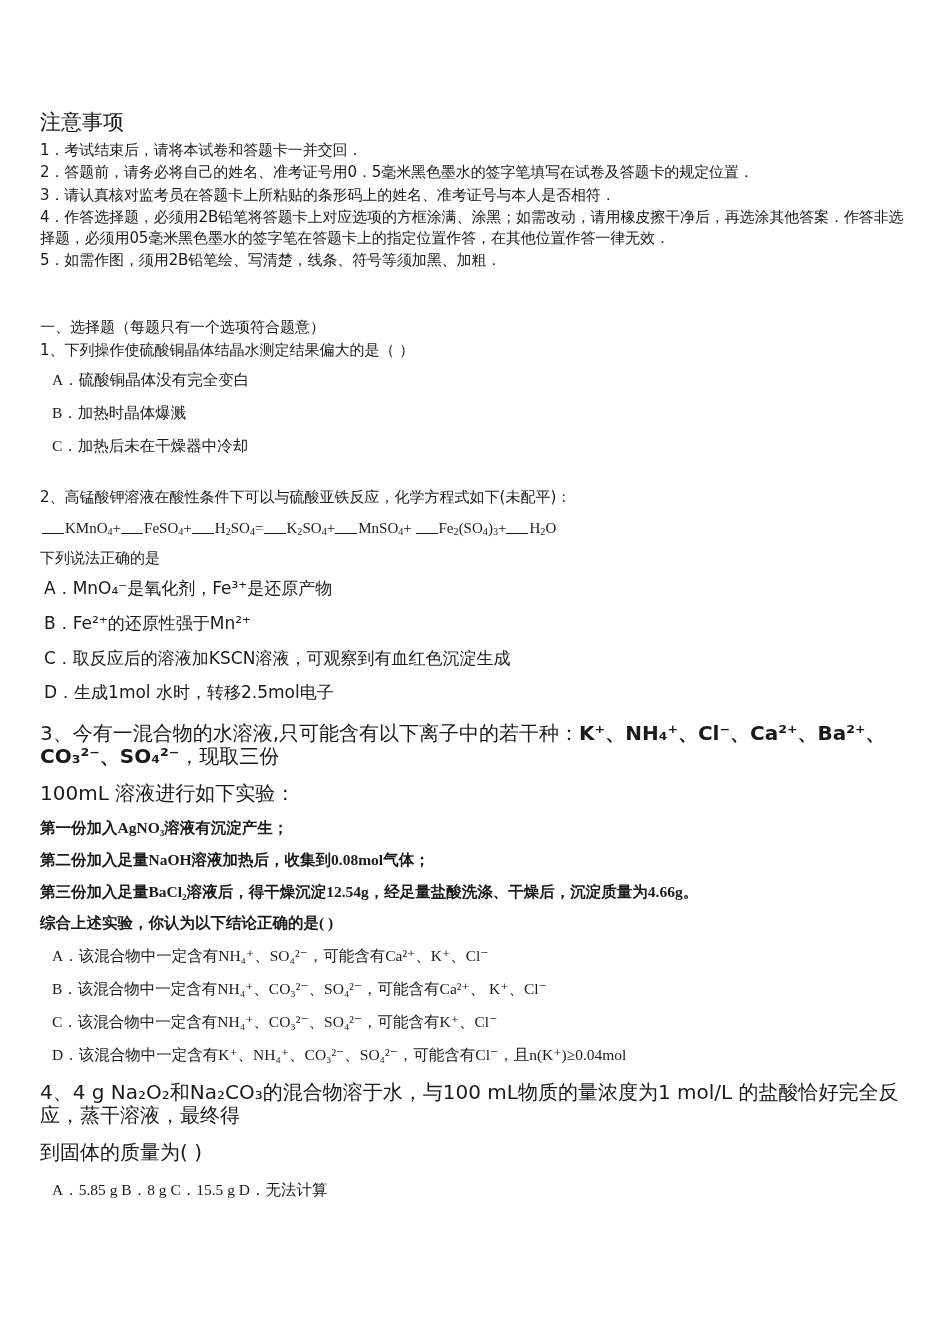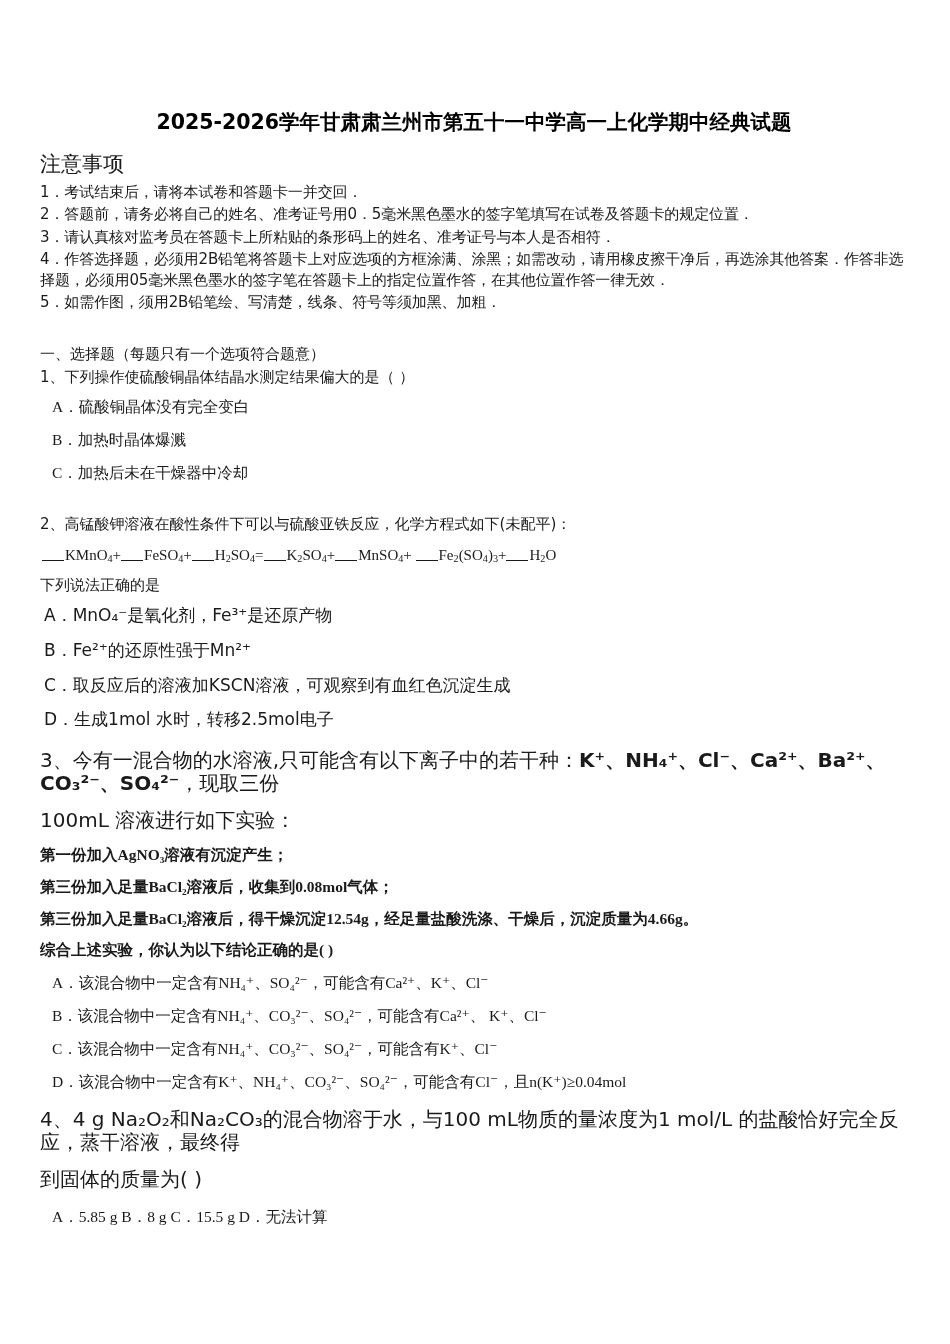--- a/index.html
+++ b/index.html
@@ -46,21 +46,21 @@
   }
   .notice-line.wrap {
     line-height: 1.42;
   }
   .section-gap {
     height: 30px;
   }
   .sec-title {
     font-family: "DejaVu Sans", "Liberation Sans", sans-serif;
     font-size: 15px;
-    margin: 0 0 2px 2px;
+    margin: 15px 0 2px 2px;
   }
   .q-stem {
     font-family: "DejaVu Sans", "Liberation Sans", sans-serif;
     font-size: 15px;
     margin: 0 0 2px 2px;
     line-height: 1.5;
   }
   .opt {
     font-family: "Liberation Serif", "DejaVu Serif", serif;
     font-weight: normal;
@@ -111,21 +111,20 @@
     height: 0.95em;
     vertical-align: -0.1em;
     margin-right: 1px;
   }
 </style>
 </head>
 <body>
 
 <div class="page">
 
-  <h1 class="doc-title">2025-2026学年甘肃肃兰州市第五十一中学高一上化学期中经典试题</h1>
 
   <div class="notice-head">注意事项</div>
 
   <div class="notice-line">1．考试结束后，请将本试卷和答题卡一并交回．</div>
   <div class="notice-line">2．答题前，请务必将自己的姓名、准考证号用0．5毫米黑色墨水的签字笔填写在试卷及答题卡的规定位置．</div>
   <div class="notice-line">3．请认真核对监考员在答题卡上所粘贴的条形码上的姓名、准考证号与本人是否相符．</div>
   <div class="notice-line wrap">4．作答选择题，必须用2B铅笔将答题卡上对应选项的方框涂满、涂黑；如需改动，请用橡皮擦干净后，再选涂其他答案．作答非选择题，必须用05毫米黑色墨水的签字笔在答题卡上的指定位置作答，在其他位置作答一律无效．</div>
   <div class="notice-line">5．如需作图，须用2B铅笔绘、写清楚，线条、符号等须加黑、加粗．</div>
 
   <div class="section-gap"></div>
@@ -145,21 +144,21 @@
 
   <div class="opt-sans">A．MnO₄⁻是氧化剂，Fe³⁺是还原产物</div>
   <div class="opt-sans">B．Fe²⁺的还原性强于Mn²⁺</div>
   <div class="opt-sans">C．取反应后的溶液加KSCN溶液，可观察到有血红色沉淀生成</div>
   <div class="opt-sans">D．生成1mol 水时，转移2.5mol电子</div>
 
   <div class="blk-light" style="padding-top:12px"><span>3、</span><span>今有一混合物的水溶液,只可能含有以下离子中的若干种：</span><b>K⁺、NH₄⁺、Cl⁻、Ca²⁺、Ba²⁺、CO₃²⁻、SO₄²⁻</b><span>，现取三份</span></div>
   <div class="blk-light">100mL 溶液进行如下实验：</div>
 
   <div class="blk">第一份加入AgNO₃溶液有沉淀产生；</div>
-  <div class="blk">第三份加入足量BaCl₂溶液后，收集到0.08mol气体；</div>
+  <div class="blk">第二份加入足量NaOH溶液加热后，收集到0.08mol气体；</div>
   <div class="blk">第三份加入足量BaCl₂溶液后，得干燥沉淀12.54g，经足量盐酸洗涤、干燥后，沉淀质量为4.66g。</div>
 
   <div class="blk">综合上述实验，你认为以下结论正确的是(  )</div>
 
   <div class="opt">A．该混合物中一定含有NH₄⁺、SO₄²⁻，可能含有Ca²⁺、K⁺、Cl⁻</div>
   <div class="opt">B．该混合物中一定含有NH₄⁺、CO₃²⁻、SO₄²⁻，可能含有Ca²⁺、 K⁺、Cl⁻</div>
   <div class="opt">C．该混合物中一定含有NH₄⁺、CO₃²⁻、SO₄²⁻，可能含有K⁺、Cl⁻</div>
   <div class="opt">D．该混合物中一定含有K⁺、NH₄⁺、CO₃²⁻、SO₄²⁻，可能含有Cl⁻，且n(K⁺)≥0.04mol</div>
 
   <div class="blk-light" style="padding-top:10px"><span>4、</span><span>4 g Na₂O₂和Na₂CO₃的混合物溶于水，与100 mL物质的量浓度为1 mol/L 的盐酸恰好完全反应，蒸干溶液，最终得</span></div>

